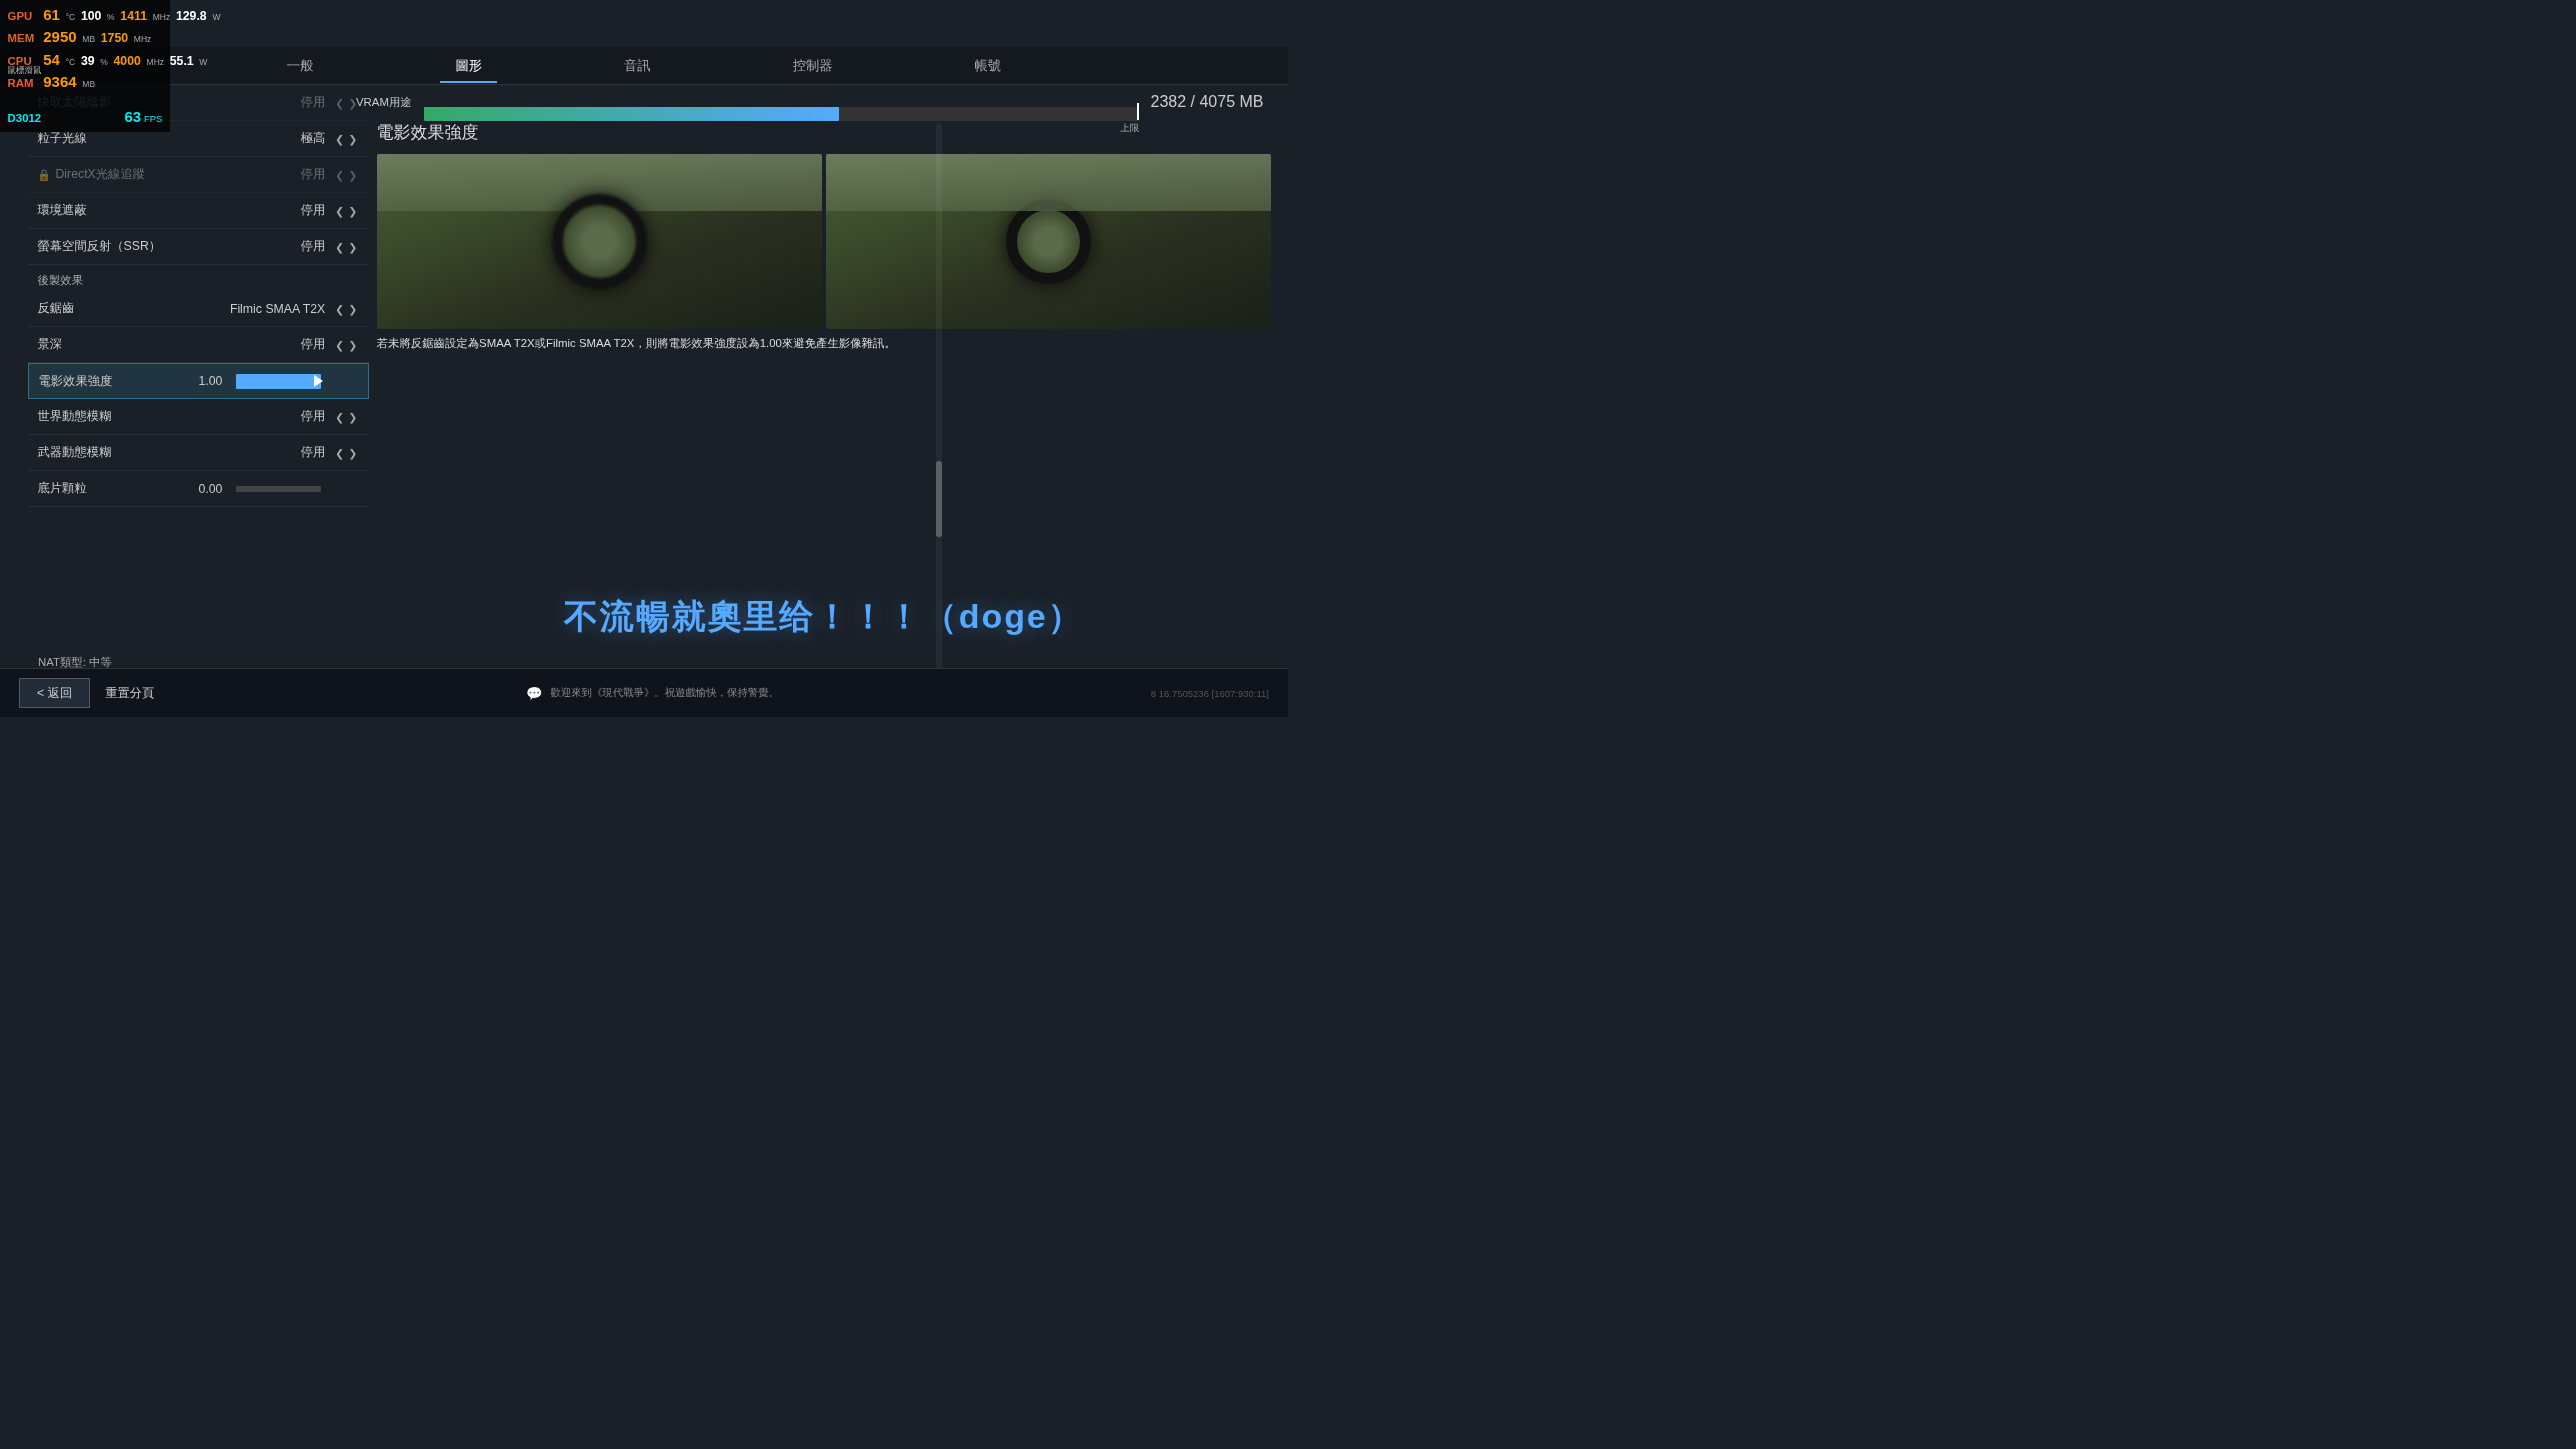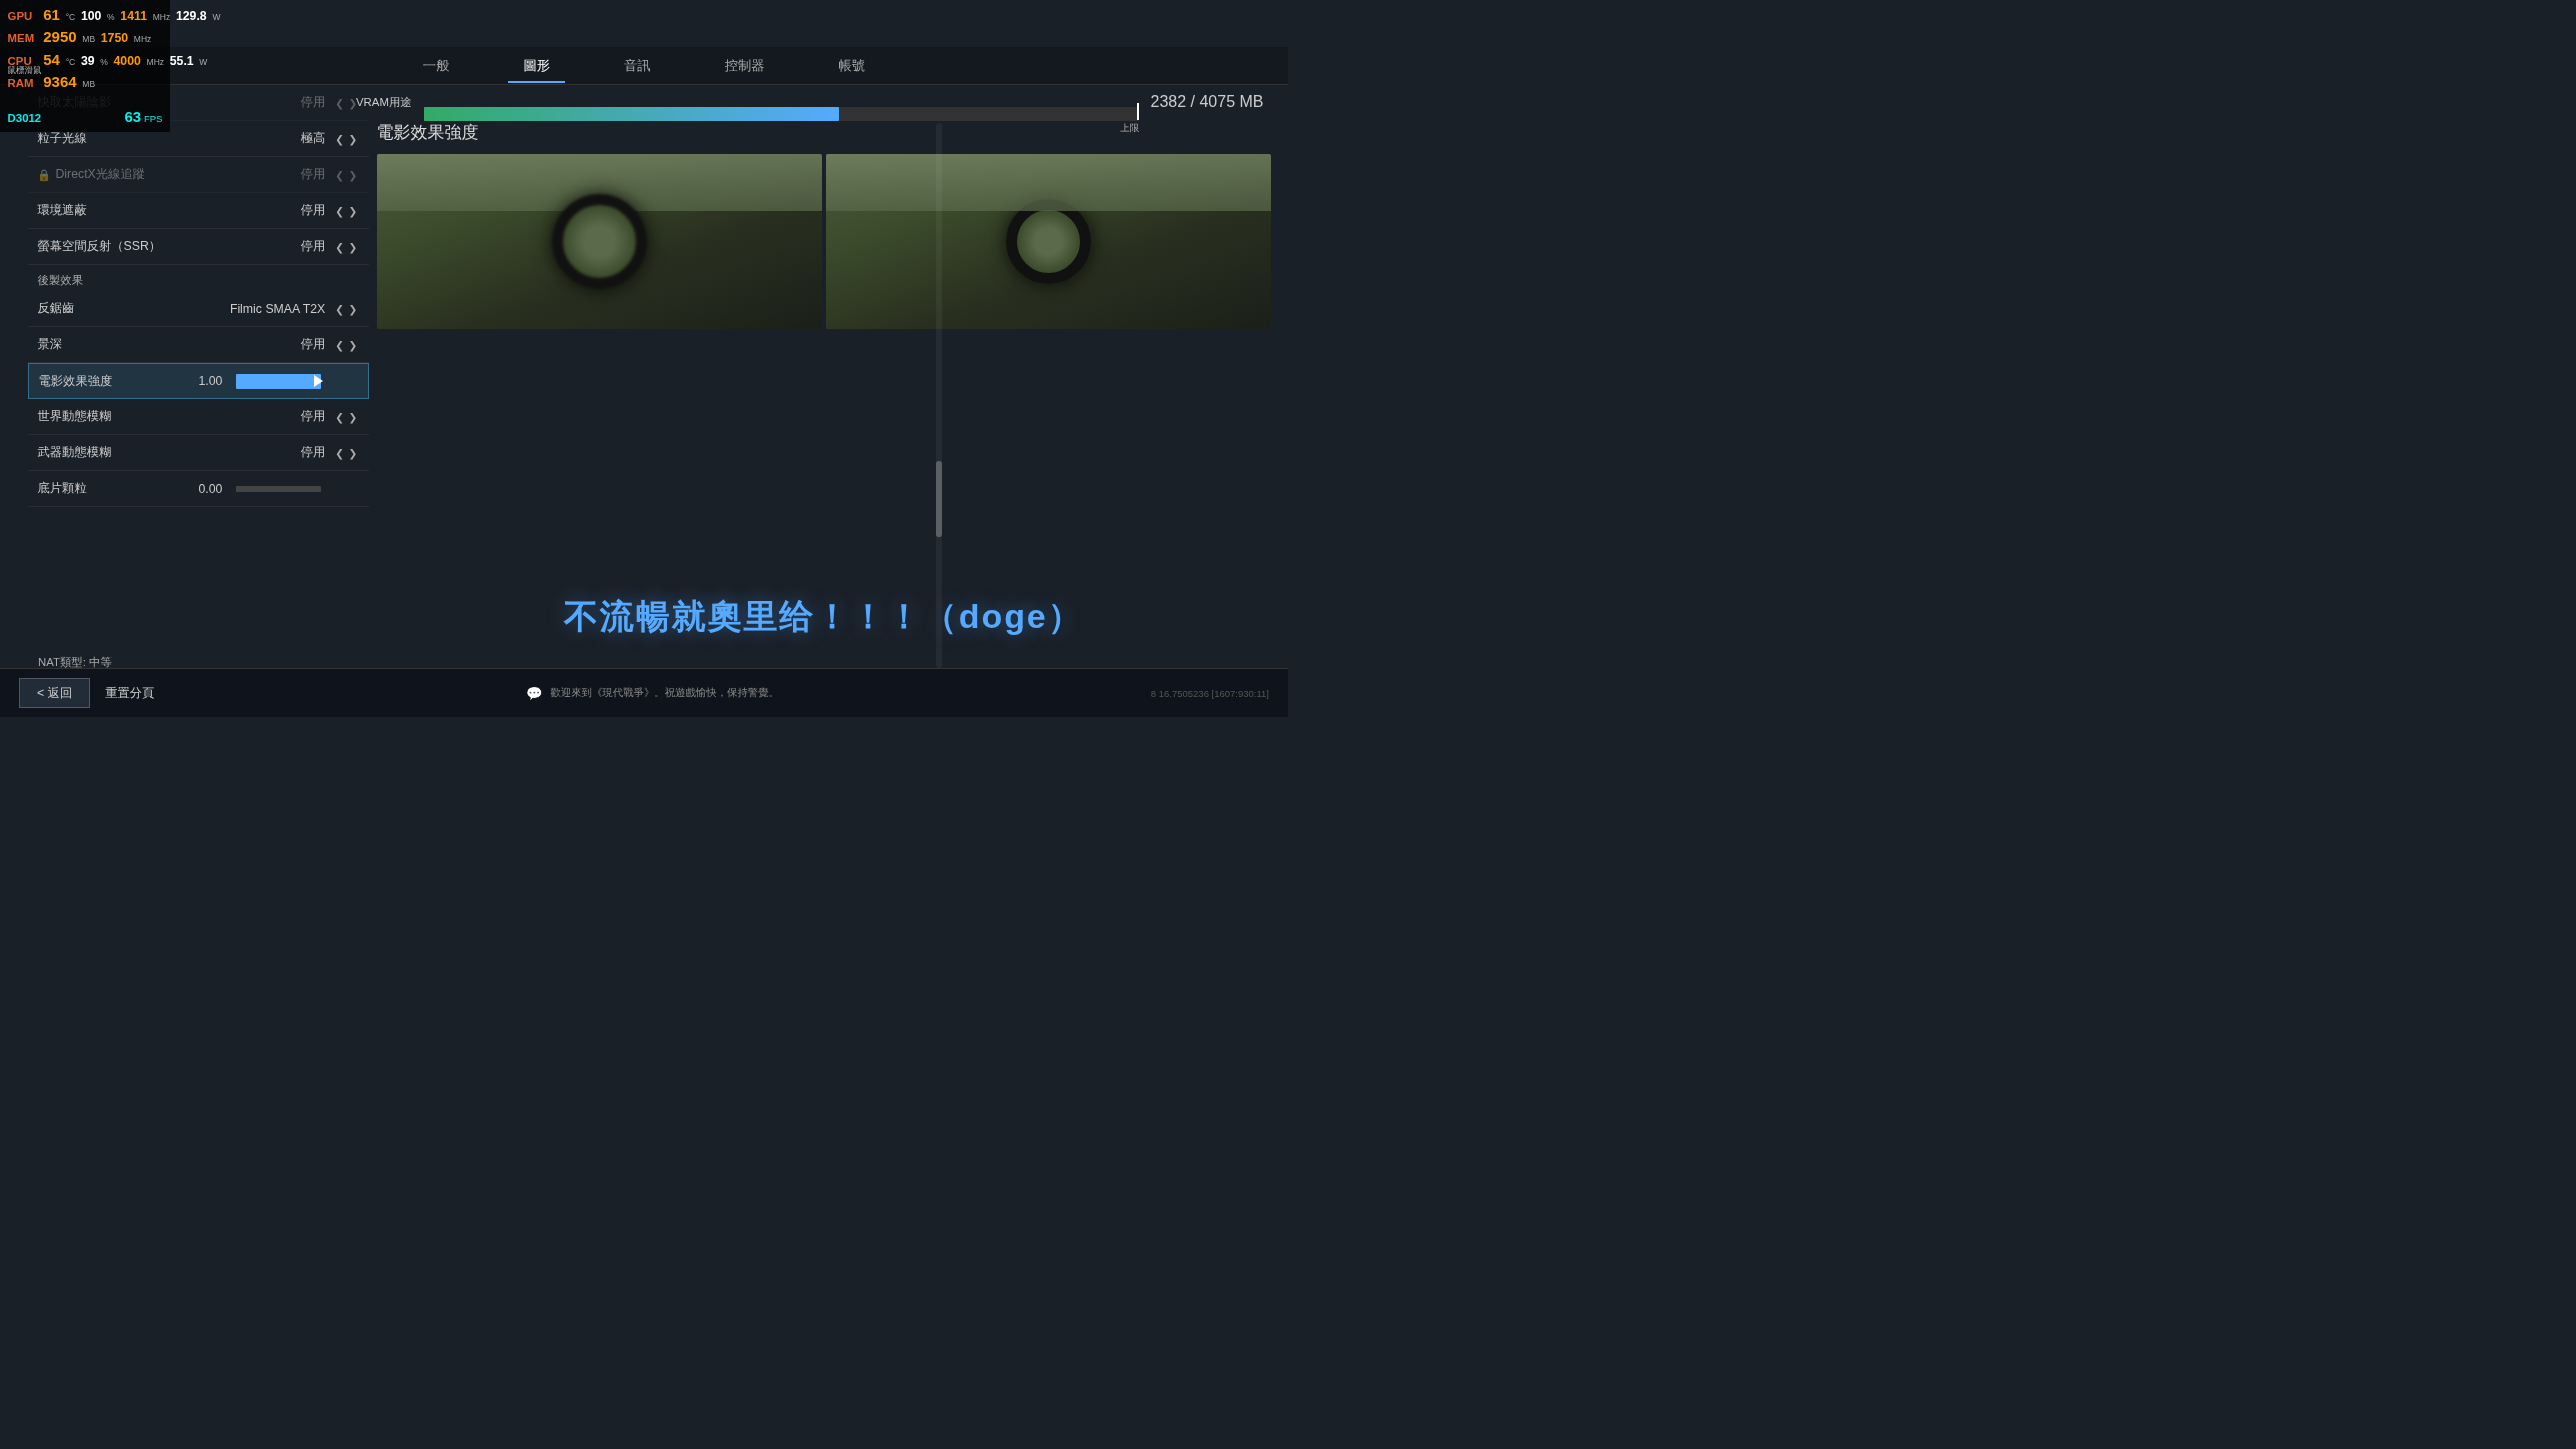--- a/index.html
+++ b/index.html
@@ -40,21 +40,21 @@
     
     .nav-bar {
       position: absolute;
       top: 47px;
       left: 0; right: 0;
       height: 38px;
       background: rgba(20,25,32,0.95);
       display: flex;
       align-items: center;
       justify-content: center;
-      gap: 44px;
+      gap: 112px;
       border-bottom: 0.9px solid #333;
       z-index: 50;
     }
     .nav-tab {
       color: #aaa;
       font-size: 13.3px;
       cursor: pointer;
       padding: 7.6px 15px;
       position: relative;
     }
@@ -470,20 +470,21 @@
       </div>
     </div>
     <div class="img-placeholder">
       <div class="scope-img">
         <div class="rocky-bg"></div>
         <div class="scope-ring"></div>
       </div>
     </div>
   </div>
 
+  <div class="description-text2">若未將反鋸齒設定為SMAA T2X或Filmic SMAA T2X，則將電影效果強度設為1.00來避免產生影像雜訊。</div>
 </div>
 
 <div class="watermark">不流暢就奧里给！！！（doge）</div>
 
 <div class="nat-label">NAT類型: 中等</div>
 
 <div style="position:absolute; right:346px; top:123px; bottom:57px; width:5.7px; background:rgba(255,255,255,0.05); border-radius:2.8px;">
   <div style="position:absolute; top:62%; height:76px; left:0; right:0; background:rgba(255,255,255,0.25); border-radius:2.8px;"></div>
 </div>
 

